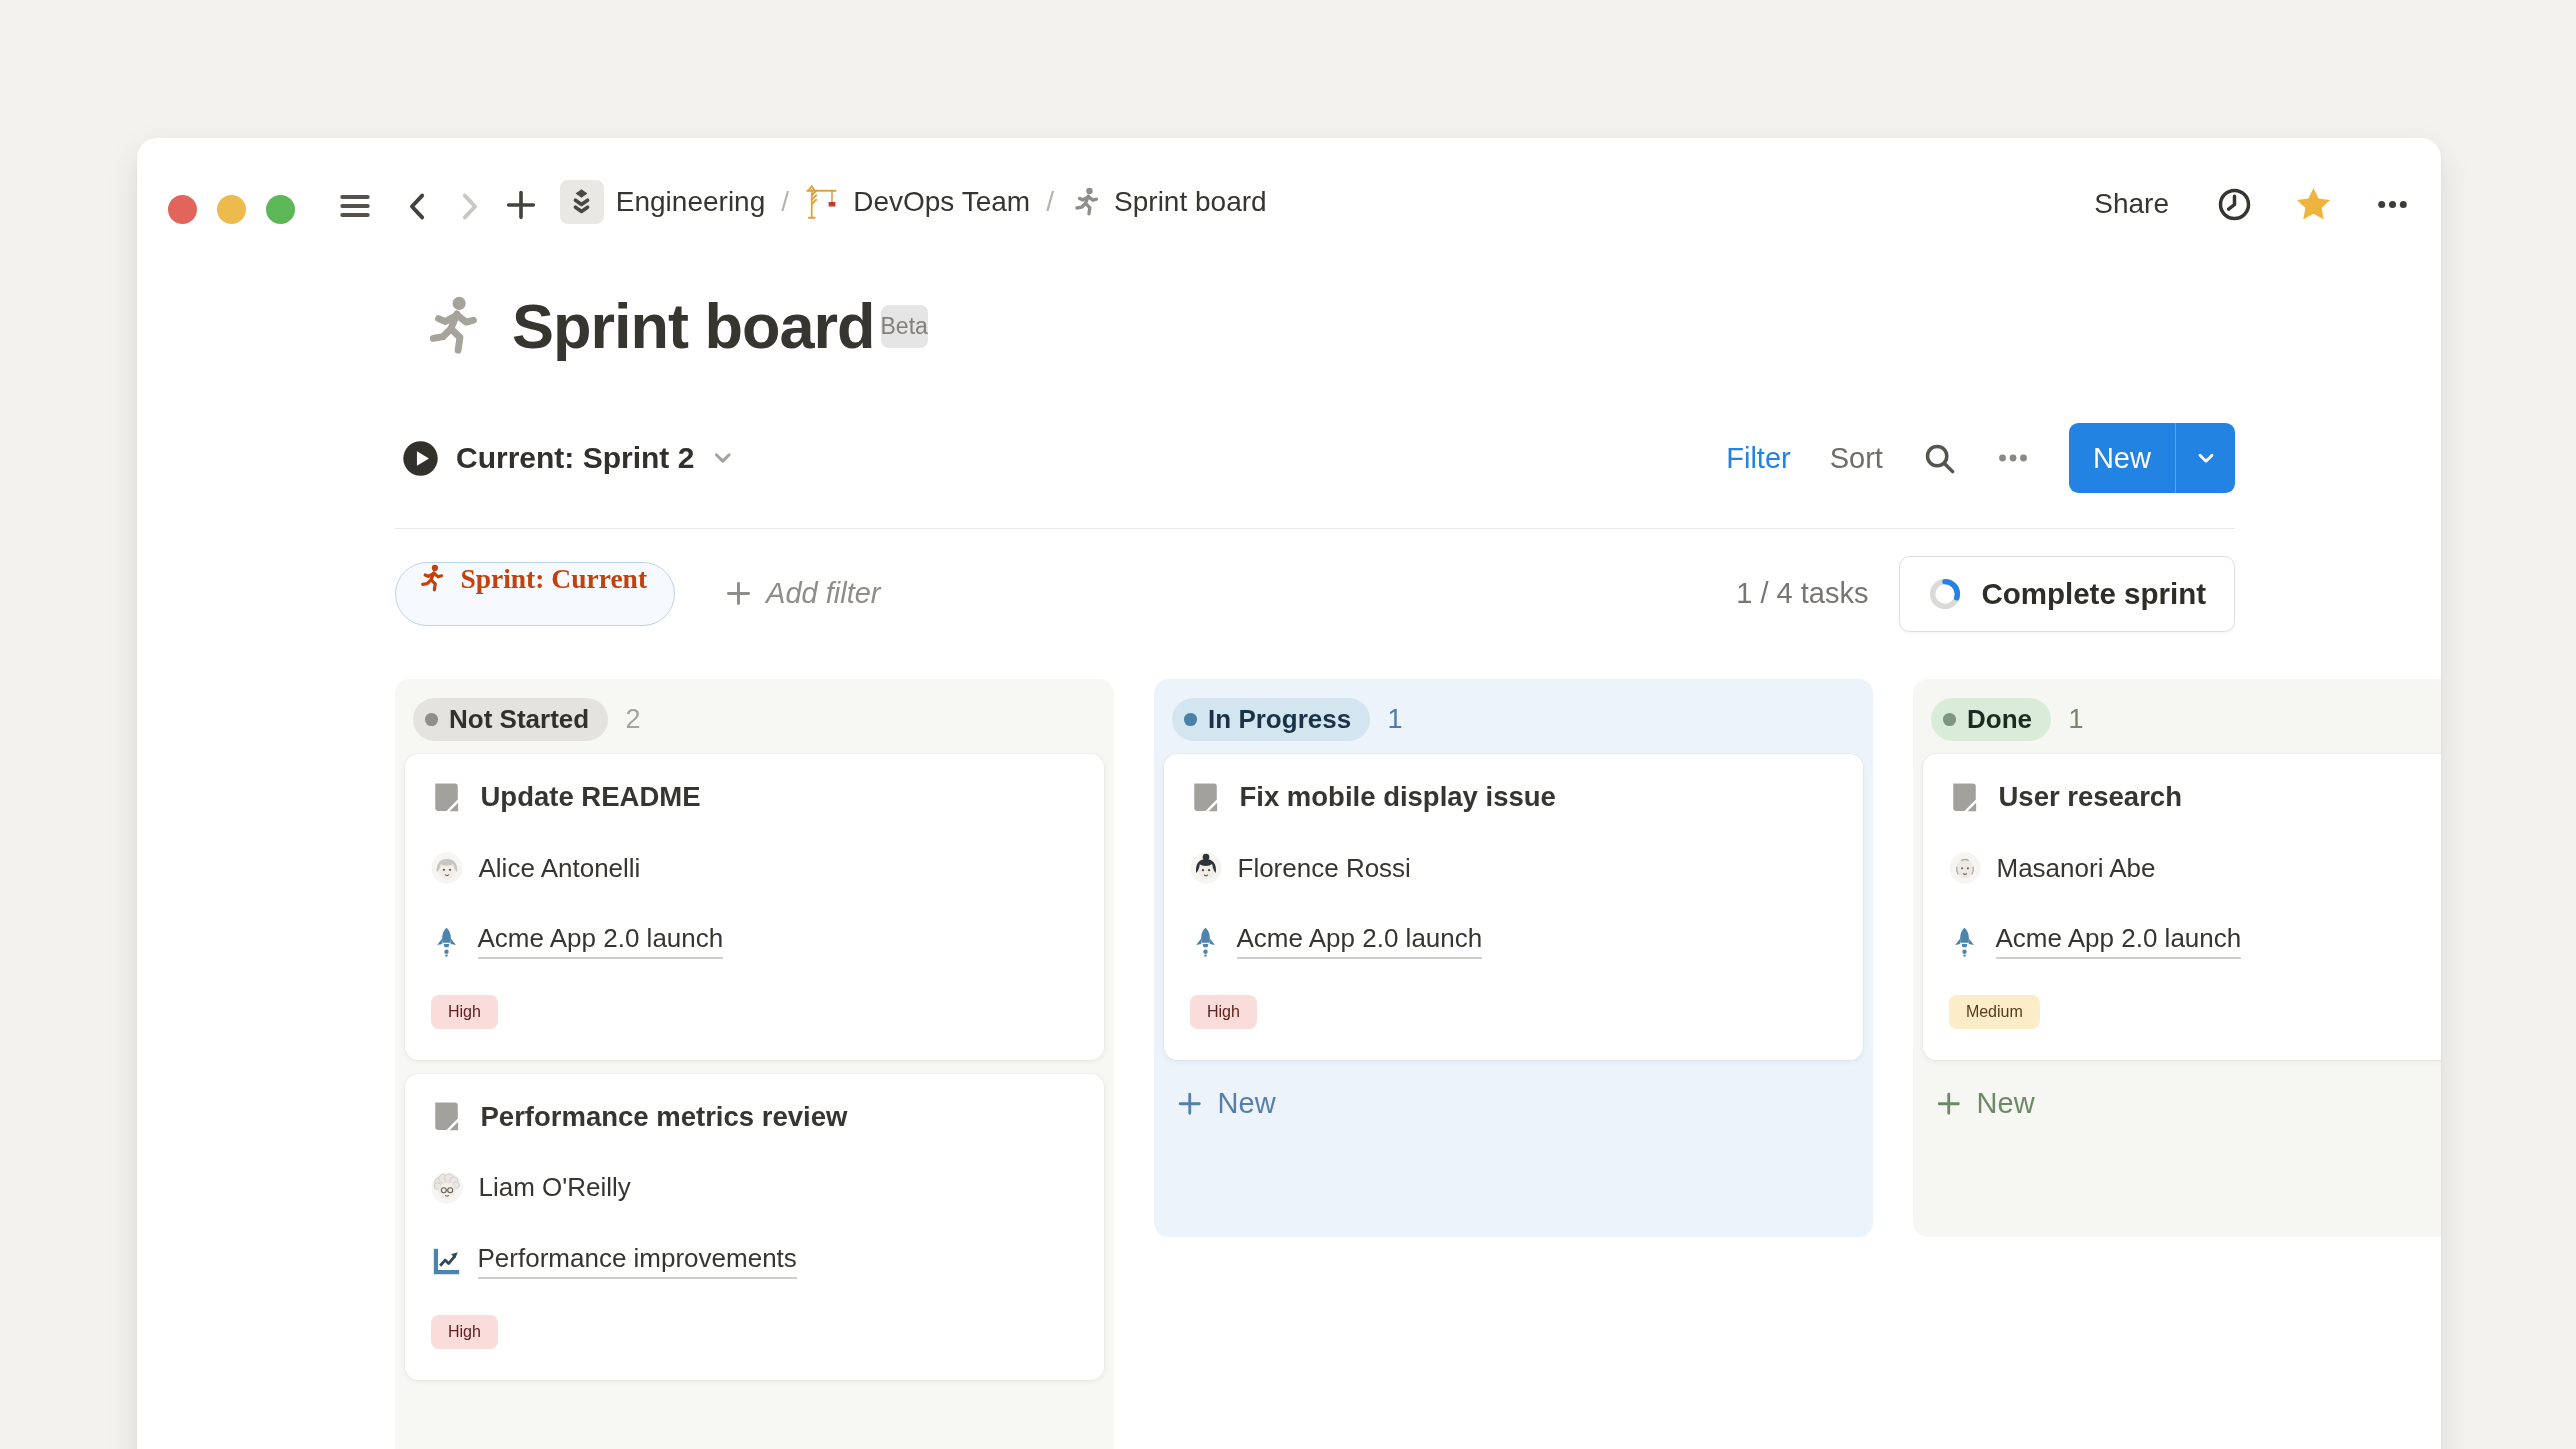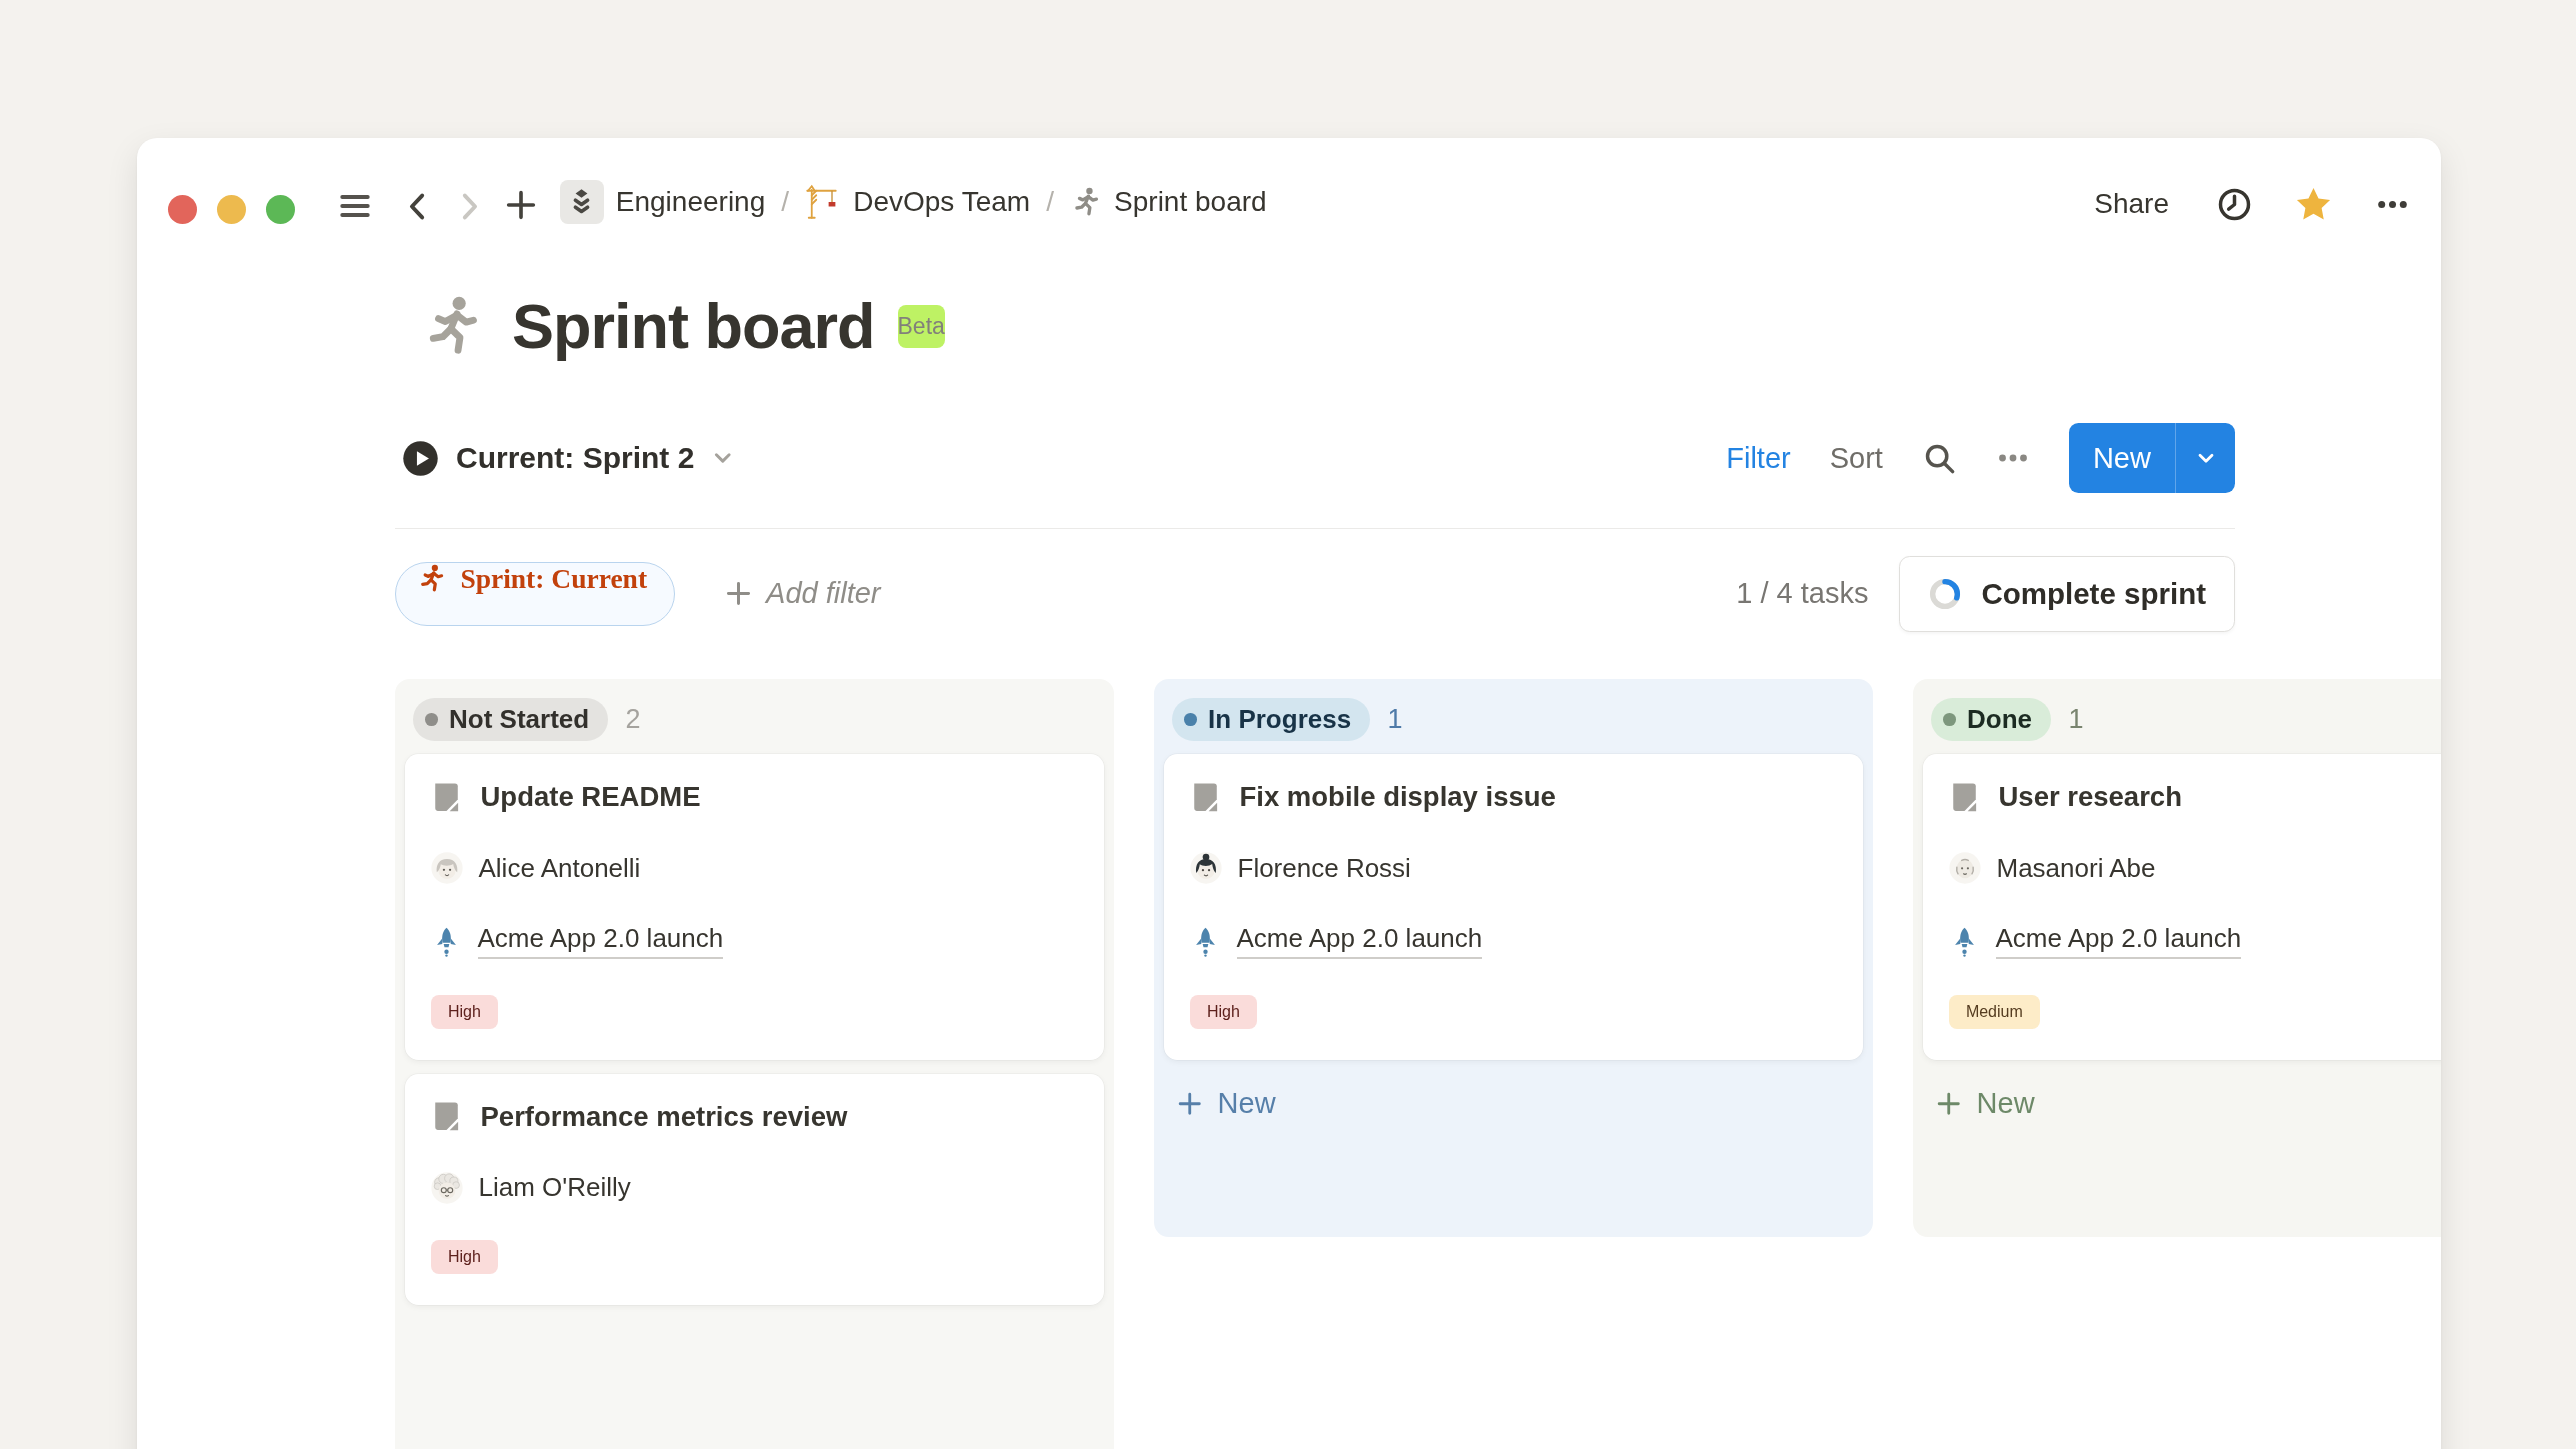--- a/index.html
+++ b/index.html
@@ -17,21 +17,21 @@
   .crumb{display:flex;align-items:center;gap:14.8px;font-size:28px;color:#37352f;}
   .crumb-item{display:flex;align-items:center;gap:12px;cursor:pointer;}
   .sep{color:#b5b2ac;margin:0 1.3px;}
   .ws-box{width:44px;height:44px;border-radius:8px;background:#e9e8e5;display:flex;align-items:center;justify-content:center;}
   .top-right{margin-left:auto;display:flex;align-items:center;gap:42px;}
   .share{font-size:28px;color:#37352f;background:none;border:none;cursor:pointer;font-family:inherit;}
   
   .title-row{display:flex;align-items:center;margin:58px 0 0 282px;height:89px;}
   .title-icon{color:#a6a39b;margin-right:27px;}
   h1.page-title{font-size:63px;font-weight:700;letter-spacing:-1px;margin:0;color:#37352f;}
-  .beta{margin-left:23px;background:#bef264;color:#82807b;font-size:23px;font-weight:500;
+  .beta{margin-left:6px;background:#e5e5e5;color:#82807b;font-size:23px;font-weight:500;
     padding:8px 0;border-radius:8px;}
   
   .controls{display:flex;align-items:center;margin:52px 206px 0 258px;height:71px;}
   .view-sel{display:flex;align-items:center;gap:16px;background:none;border:none;cursor:pointer;font-family:inherit;}
   .view-label{font-size:30px;font-weight:700;color:#32302c;}
   .ctrl-right{margin-left:auto;display:flex;align-items:center;gap:39px;}
   .txt-btn{background:none;border:none;font-size:29px;font-family:inherit;cursor:pointer;padding:0;}
   .filter-btn{color:#2383e2;} .sort-btn{color:#6f6d68;}
   .new-btn{display:flex;align-items:stretch;height:70px;border-radius:9.4px;background:#2383e2;
     border:none;padding:0;overflow:hidden;cursor:pointer;color:#fff;}
@@ -397,20 +397,26 @@
               <use href="#i-page"></use>
             </svg>
           <span>Performance metrics review</span>
         </div>
         <div class="c-row">
           <svg class="ic" width="32" height="32" viewBox="0 0 48 48">
               <use href="#i-av-liam"></use>
             </svg>
           <span>Liam O'Reilly</span>
         </div>
+        <div class="c-row">
+          <svg class="ic" width="31" height="31" viewBox="0 0 46 46">
+              <use href="#i-chart"></use>
+            </svg>
+          <span class="proj-link">Performance improvements</span>
+        </div>
         <div class="tag-row">
           <span class="tag tag-red">High</span>
         </div>
       </div>
     </div>
 
     <div class="col col-blue">
       <div class="col-head">
         <button class="col-pill pill-blue">
           <span class="dot"></span>

